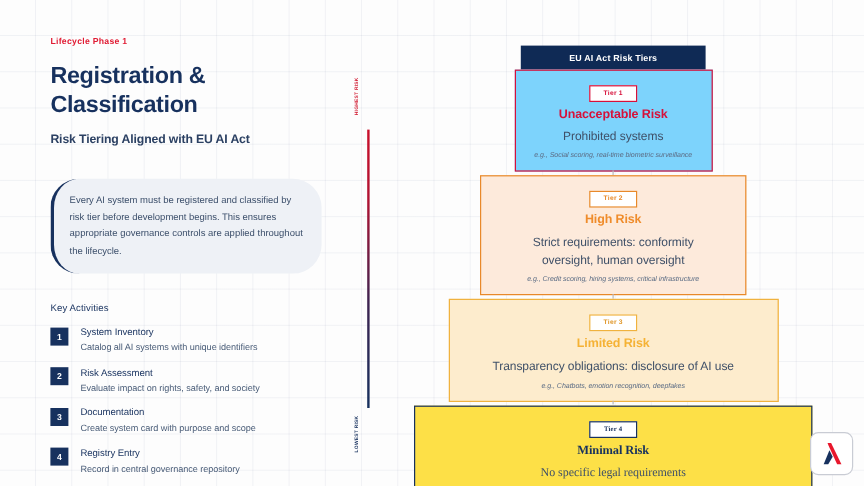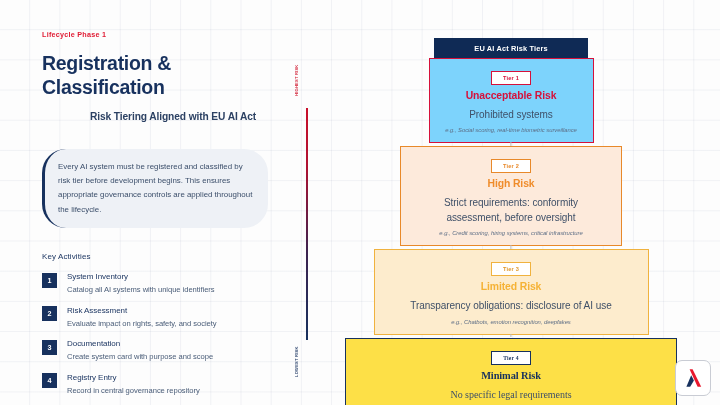--- a/index.html
+++ b/index.html
@@ -27,21 +27,21 @@
   #phase-label {
     font-size:7.2px; font-weight:bold; color:#e01b33;
     letter-spacing:0.25px; margin-bottom:12px;
   }
   #page-title {
     font-size:19.5px; font-weight:bold; color:#17315e;
     line-height:1.24; letter-spacing:-0.3px;
   }
   #page-subtitle {
     font-size:10.2px; font-weight:bold; color:#2c4163;
-    margin-top:12px; letter-spacing:-0.1px;margin-left:48px;
+    margin-top:12px; letter-spacing:-0.1px;
   }
   #callout {
     margin-top:27px;
     background:#eef1f6;
     border-left:3px solid #17315e;
     padding:11px 12px 11px 13px;
     width:226px;
     border-radius:24px;
   }
   #callout-text {
@@ -224,21 +224,21 @@
     <div class="tier-badge">Tier 1</div>
     <div class="tier-name">Unacceptable Risk</div>
     <div class="tier-req">Prohibited systems</div>
     <div class="tier-eg">e.g., Social scoring, real-time biometric surveillance</div>
     <div class="tier-connector"></div>
   </div>
 
   <div class="tier" id="tier-2">
     <div class="tier-badge">Tier 2</div>
     <div class="tier-name">High Risk</div>
-    <div class="tier-req">Strict requirements: conformity assessment, before oversight</div>
+    <div class="tier-req">Strict requirements: conformity oversight, human oversight</div>
     <div class="tier-eg">e.g., Credit scoring, hiring systems, critical infrastructure</div>
     <div class="tier-connector"></div>
   </div>
 
   <div class="tier" id="tier-3">
     <div class="tier-badge">Tier 3</div>
     <div class="tier-name">Limited Risk</div>
     <div class="tier-req">Transparency obligations: disclosure of AI use</div>
     <div class="tier-eg">e.g., Chatbots, emotion recognition, deepfakes</div>
     <div class="tier-connector"></div>

